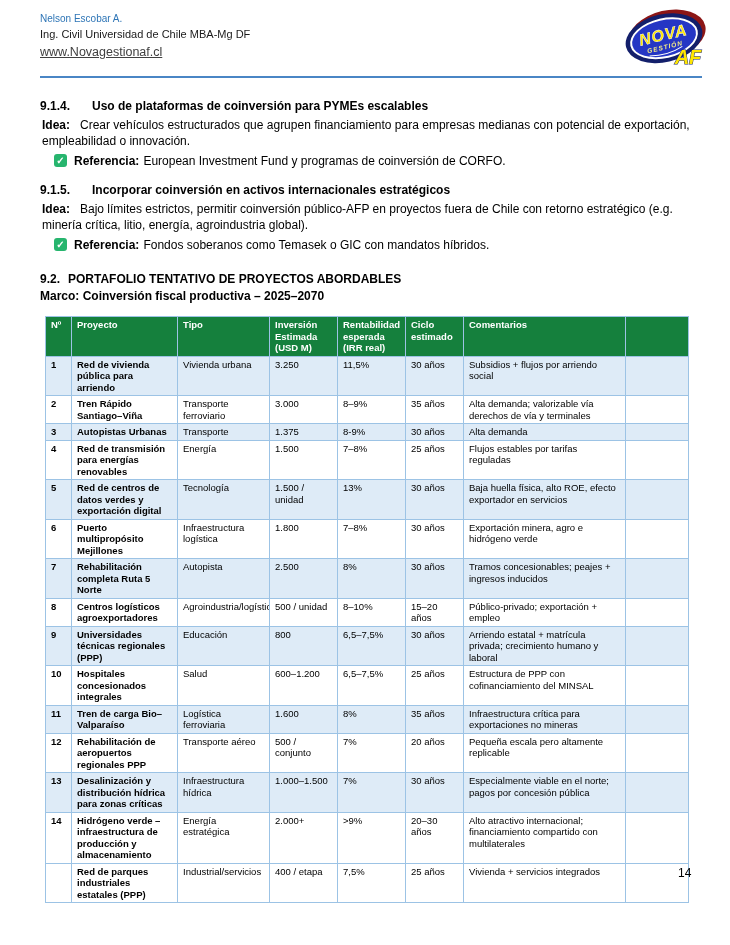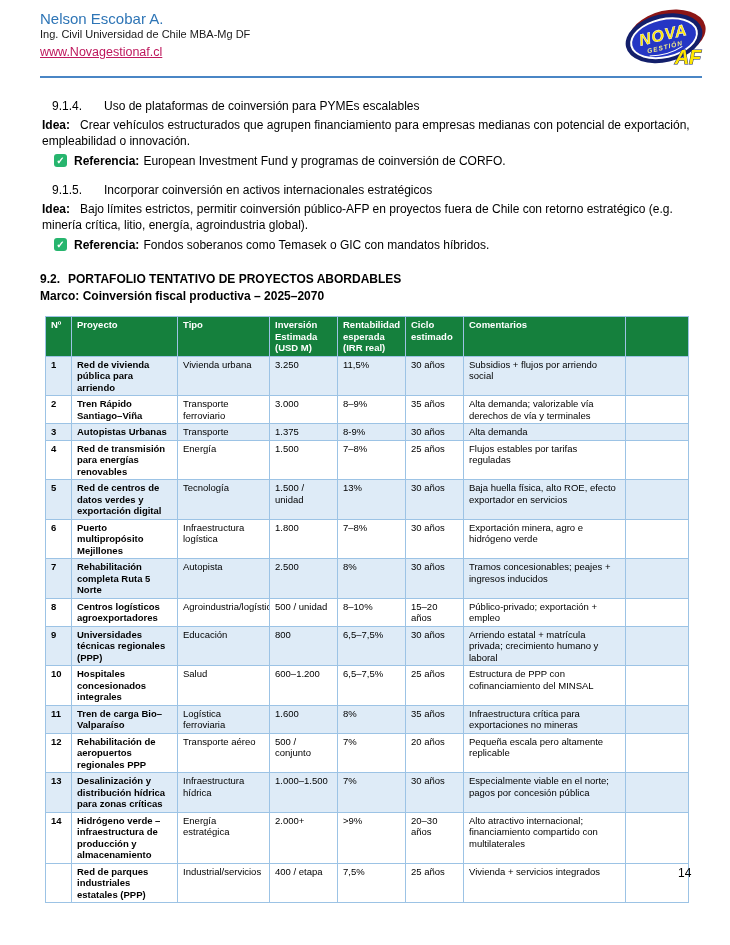--- a/index.html
+++ b/index.html
@@ -3,28 +3,28 @@
 <meta charset="utf-8">
 <style>
   html,body{margin:0;padding:0;}
   body{
     width:730px;height:945px;background:#ffffff;position:relative;
     font-family:"Liberation Sans", sans-serif;color:#000;
     overflow:hidden;
   }
   
   .doc-header{padding:11px 0 0 40px;position:relative;height:56px;}
-  .hdr-name{color:#2E75B6;font-size:15px;line-height:15.5px;}
+  .hdr-name{color:#2E75B6;font-size:10px;line-height:15.5px;}
   .hdr-sub{color:#1a1a1a;font-size:11px;line-height:15.5px;}
-  .hdr-link{color:#be185d;font-size:12.5px;line-height:15.5px;text-decoration:underline;cursor:pointer;text-align:center;}
+  .hdr-link{color:#404040;font-size:12.5px;line-height:15.5px;text-decoration:underline;cursor:pointer;text-align:center;}
   .logo{position:absolute;top:6px;left:616px;width:98px;height:64px;}
   .rule{margin:9px 28px 0 40px;border:none;border-top:2px solid #4A86C5;height:0;}
   
   .content{margin:20px 28px 0 40px;font-size:12px;line-height:16.5px;}
-  .sec-heading{font-weight:normal;margin-left:12px;}
+  .sec-heading{font-weight:bold;}
   .sec-num{display:inline-block;width:52px;}
   .idea{margin:2px 0 3px 2px;}
   .idea b{margin-right:10px;}
   .ref{margin:2px 0 0 14px;display:flex;align-items:center;}
   .ref b{margin-right:4px;}
   .check{display:inline-block;width:13px;height:13px;background:#27b56e;border-radius:3px;
          color:#fff;font-size:10px;line-height:13px;text-align:center;margin-right:7px;flex:0 0 auto;}
   .check::before{content:"✓";font-weight:bold;}
   .sec2{margin-top:13px;}
   .portfolio-head{margin-top:18px;font-weight:bold;}

